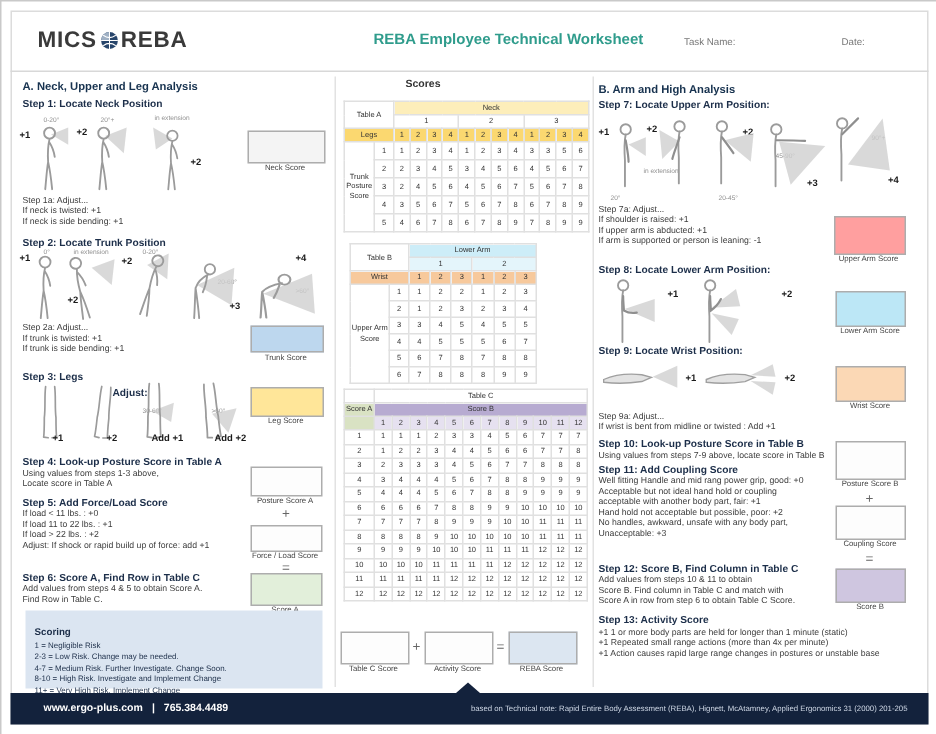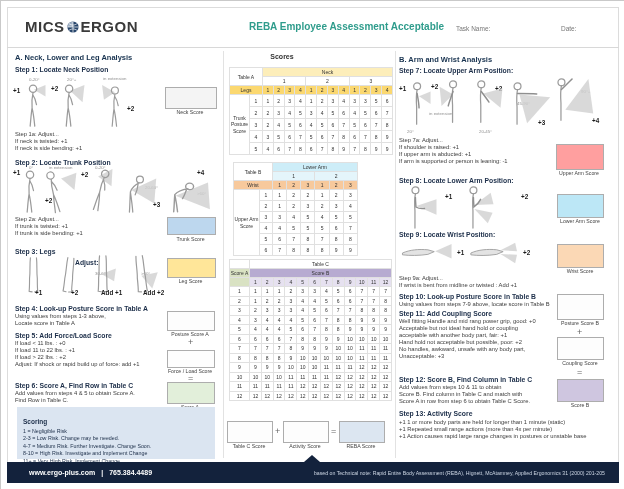--- a/index.html
+++ b/index.html
@@ -97,30 +97,30 @@
 
   <div class="frame"></div>
 
   <div class="logo">
     <span>MICS</span>
     <svg width="14" height="14" viewBox="0 0 20 20" style="margin:0 1px">
       <circle cx="10" cy="10" r="8" fill="#27456b"></circle>
       <path d="M10 2 A8 8 0 0 0 2 10 L10 10 Z" fill="#9fb0c4"></path>
       <path d="M2 10 H18 M10 2 V18 M4 5 C8 8 12 8 16 5 M4 15 C8 12 12 12 16 15" stroke="#fff" stroke-width="1" fill="none"></path>
     </svg>
-    <span>ERGON</span>
+    <span>REBA</span>
   </div>
-  <div class="title">REBA Employee Assessment Acceptable</div>
+  <div class="title">REBA Employee Technical Worksheet</div>
   <div class="meta" style="left:455px">Task Name:</div>
   <div class="meta" style="left:560px">Date:</div>
   <div class="hline"></div>
   <div class="vline" style="left:222px"></div>
   <div class="vline" style="left:394px"></div>
 
-  <span class="abs h-sec" style="left:14px;top:52px">A. Neck, Lower and Leg Analysis</span>
+  <span class="abs h-sec" style="left:14px;top:52px">A. Neck, Upper and Leg Analysis</span>
 
   <span class="abs step-t" style="left:14px;top:65px">Step 1: Locate Neck Position</span>
   <span class="abs angle" style="left:28px;top:76px">0-20°</span>
   <span class="abs angle" style="left:66px;top:76px">20°+</span>
   <span class="abs angle" style="left:102px;top:75px">in extension</span>
   <span class="abs fig-score" style="left:12px;top:86px">+1</span>
   <span class="abs fig-score" style="left:50px;top:84px">+2</span>
   <span class="abs fig-score" style="left:126px;top:104px">+2</span>
   <svg class="fig" style="left:20px;top:82px;width:26px;height:46px" viewBox="0 0 26 48">
       <path class="wedge" d="M13 7 L25 2 L25 14 Z"></path>
@@ -643,21 +643,21 @@
 
   <div class="score-box" style="left:226px;top:420px;width:44px;height:20px"></div>
   <span class="abs op" style="left:274px;top:425px">+</span>
   <div class="score-box" style="left:282px;top:420px;width:44px;height:20px"></div>
   <span class="abs op" style="left:330px;top:425px">=</span>
   <div class="score-box bg-lblue" style="left:338px;top:420px;width:44px;height:20px"></div>
   <span class="abs score-label" style="left:226px;top:442px;width:44px">Table C Score</span>
   <span class="abs score-label" style="left:282px;top:442px;width:44px">Activity Score</span>
   <span class="abs score-label" style="left:338px;top:442px;width:44px">REBA Score</span>
 
-  <span class="abs h-sec" style="left:398px;top:54px">B. Arm and Wrist Analysis</span>
+  <span class="abs h-sec" style="left:398px;top:54px">B. Arm and High Analysis</span>
 
   <span class="abs step-t" style="left:398px;top:66px">Step 7: Locate Upper Arm Position:</span>
   <span class="abs fig-score" style="left:398px;top:84px">+1</span>
   <span class="abs fig-score" style="left:430px;top:82px">+2</span>
   <span class="abs fig-score" style="left:494px;top:84px">+2</span>
   <span class="abs fig-score" style="left:537px;top:118px">+3</span>
   <span class="abs fig-score" style="left:591px;top:116px">+4</span>
   <span class="abs angle" style="left:406px;top:128px">20°</span>
   <span class="abs angle" style="left:428px;top:110px">in extension</span>
   <span class="abs angle" style="left:478px;top:128px">20-45°</span>

